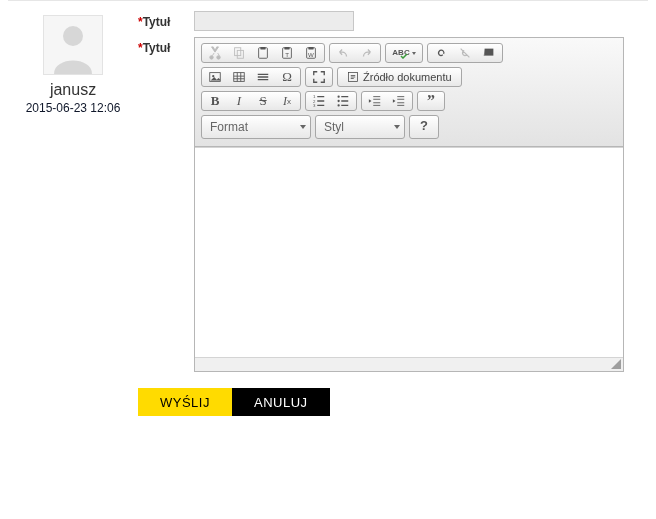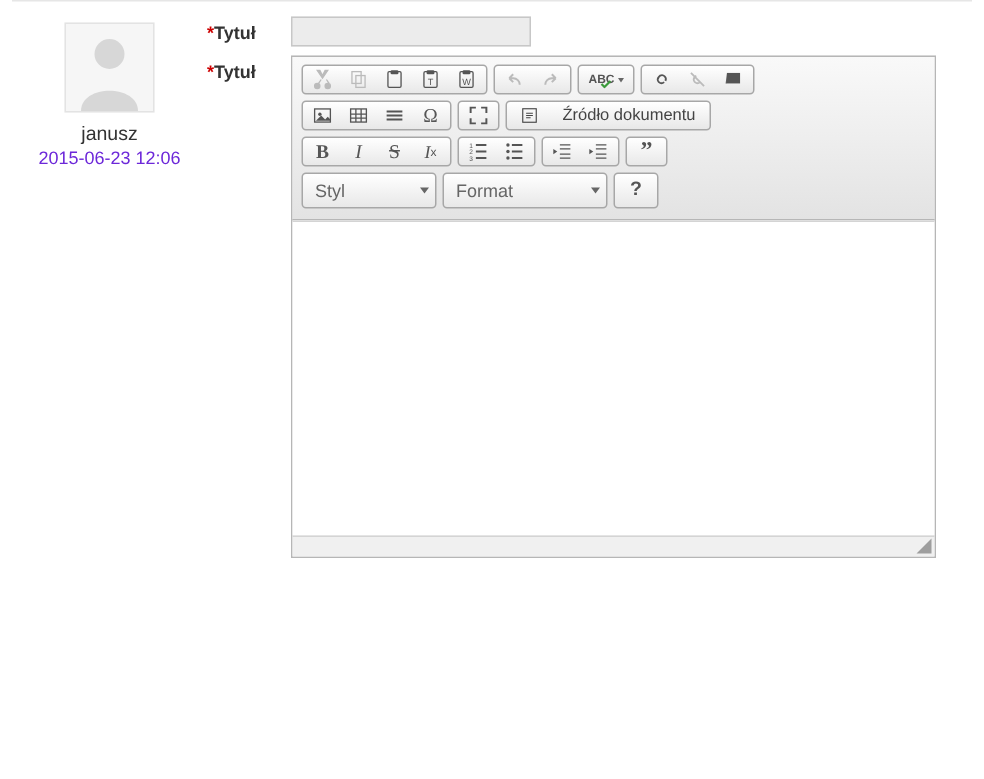--- a/index.html
+++ b/index.html
@@ -29,22 +29,22 @@
   .avatar {
     width: 60px;
     height: 60px;
     margin: 0 auto 6px auto;
     border: 1px solid #e3e3e3;
     background: #f6f6f6;
     position: relative;
     overflow: hidden;
   }
   .avatar svg { display: block; }
-  .uname { font-size: 13px; color: #333; }
-  .udate { font-size: 12px; color: #6d28d9; margin-top: 2px; }
+  .uname { font-size: 16px; color: #333; }
+  .udate { font-size: 12px; color: #0f172a; margin-top: 2px; }
 
   .rcol { flex: 1; }
   .row {
     display: flex;
     align-items: flex-start;
     margin-bottom: 6px;
   }
   .label {
     width: 56px;
     padding-right: 6px;
@@ -98,21 +98,21 @@
     border-radius: 2px;
     color: #555;
     position: relative;
   }
   .btn.disabled { color: #bbb; cursor: default; }
   .btn svg { pointer-events: none; }
   .btn.textbtn {
     padding: 0 8px;
     font-size: 11px;
     color: #444;
-    gap: 16px;
+    gap: 4px;
   }
   .combo {
     display: flex;
     align-items: center;
     height: 24px;
     background: linear-gradient(#ffffff, #e8e8e8);
     border: 1px solid #a7a7a7;
     border-radius: 3px;
     padding: 0 4px 0 8px;
     font-size: 12px;
@@ -401,37 +401,41 @@
               </div>
             </div>
             <div class="grp">
               <div class="btn">
                 <span style="font-family:Georgia,serif;font-size:16px;line-height:0.6;font-weight:bold;">”</span>
               </div>
             </div>
           </div>
 
           <div class="tbrow">
+            <div class="combo format">
+              <span>Format</span>
+              <span class="caret"></span>
+            </div>
             <div class="combo style">
               <span>Styl</span>
-              <span class="caret"></span>
-            </div>
-            <div class="combo format">
-              <span>Format</span>
               <span class="caret"></span>
             </div>
             <div class="grp">
               <div class="btn" style="min-width:26px;">
                 <span style="font-weight:bold;font-size:13px;">?</span>
               </div>
             </div>
           </div>
 
         </div>
         <div class="editarea"></div>
         <div class="resize-handle"></div>
       </div>
     </div>
 
 
+    <div class="actions">
+      <button class="act send" type="button">WYŚLIJ</button>
+      <button class="act cancel" type="button">ANULUJ</button>
+    </div>
 
   </div>
 </div>
 
 </body></html>

